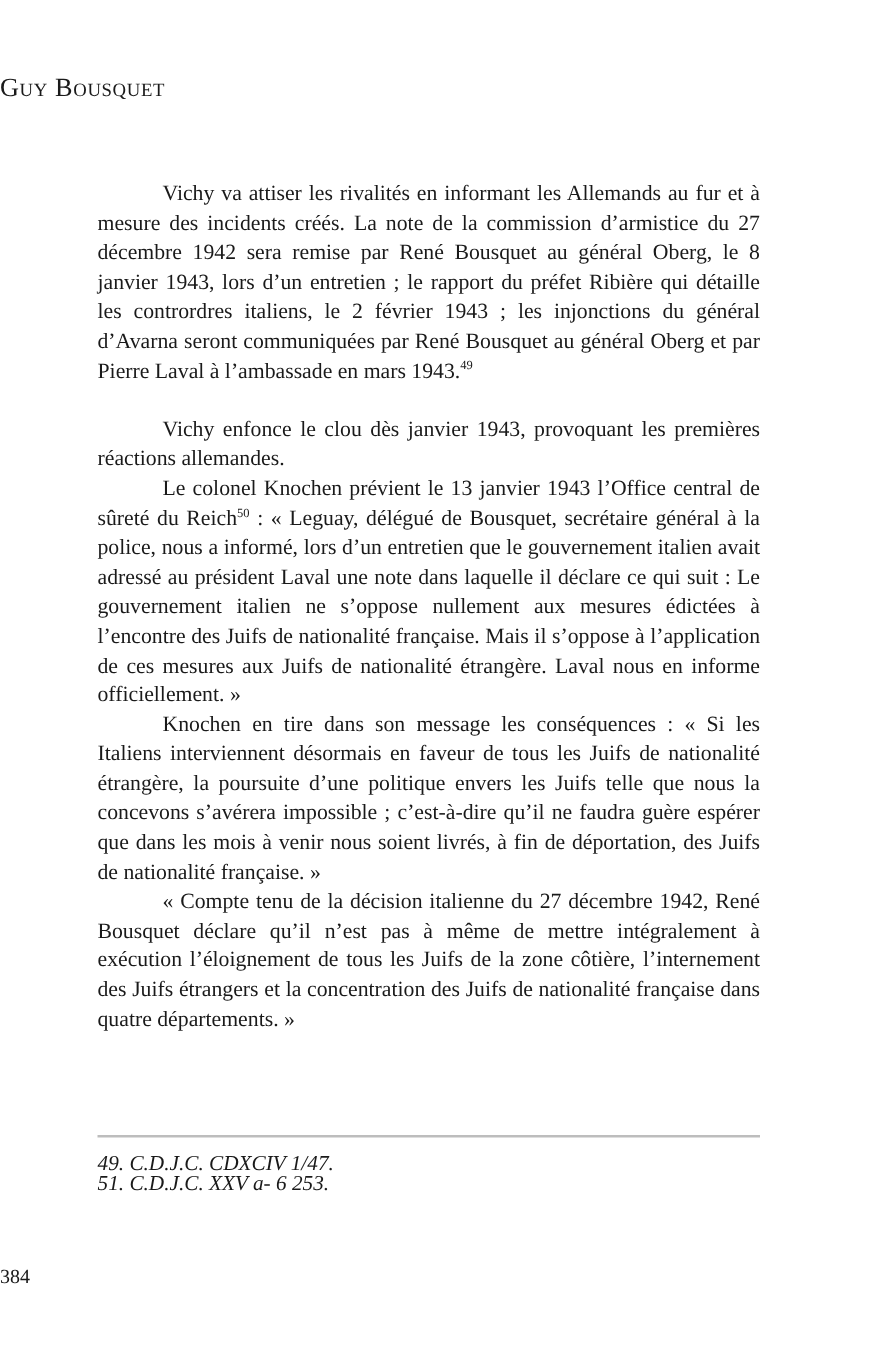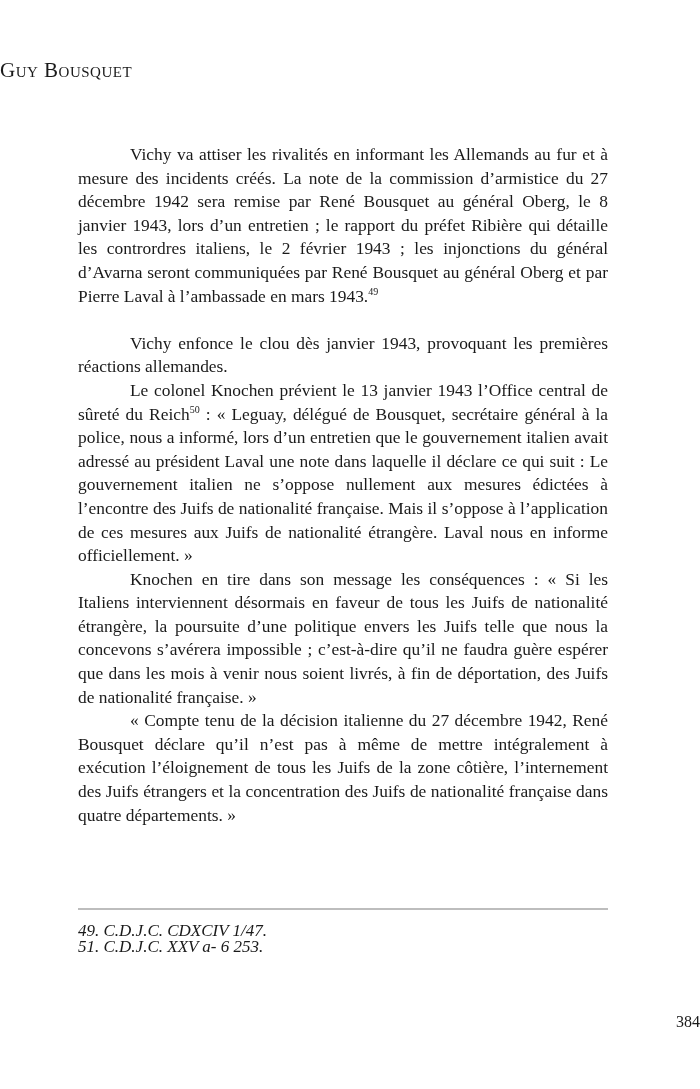--- a/index.html
+++ b/index.html
@@ -24,21 +24,21 @@
     position: absolute; top: 908px; left: 78px; width: 530px; height: 2px;
     background: #bdbdbd;
   }
   .footnotes {
     position: absolute; top: 911px; left: 78px; width: 530px;
     font-style: italic; font-size: 17px; line-height: 15.5px; margin-top: 12px;
   }
   .footnotes div { margin: 0; }
   .page-number {
     position: absolute; top: 1013px; left: 0; width: 700px;
-    text-align: right; font-size: 16px;
+    text-align: left; font-size: 16px;
   }
 </style>
 </head>
 <body>
 
 <div class="running-head">Guy Bousquet</div>
 
 <div class="body-text">
   <p><span>Vichy va attiser les rivalités en informant les Allemands au fur et à mesure des incidents créés. La note de la commission d’armistice du 27 décembre 1942 sera remise par René Bousquet au général Oberg, le 8 janvier 1943, lors d’un entretien ; le rapport du préfet Ribière qui détaille les contrordres italiens, le 2 février 1943 ; les injonctions du général d’Avarna seront communiquées par René Bousquet au général Oberg et par Pierre Laval  à l’ambassade en mars 1943.</span><sup>49</sup></p>
   <p class="gap"><span>Vichy enfonce le clou dès janvier 1943, provoquant les premières réactions allemandes.</span></p>

